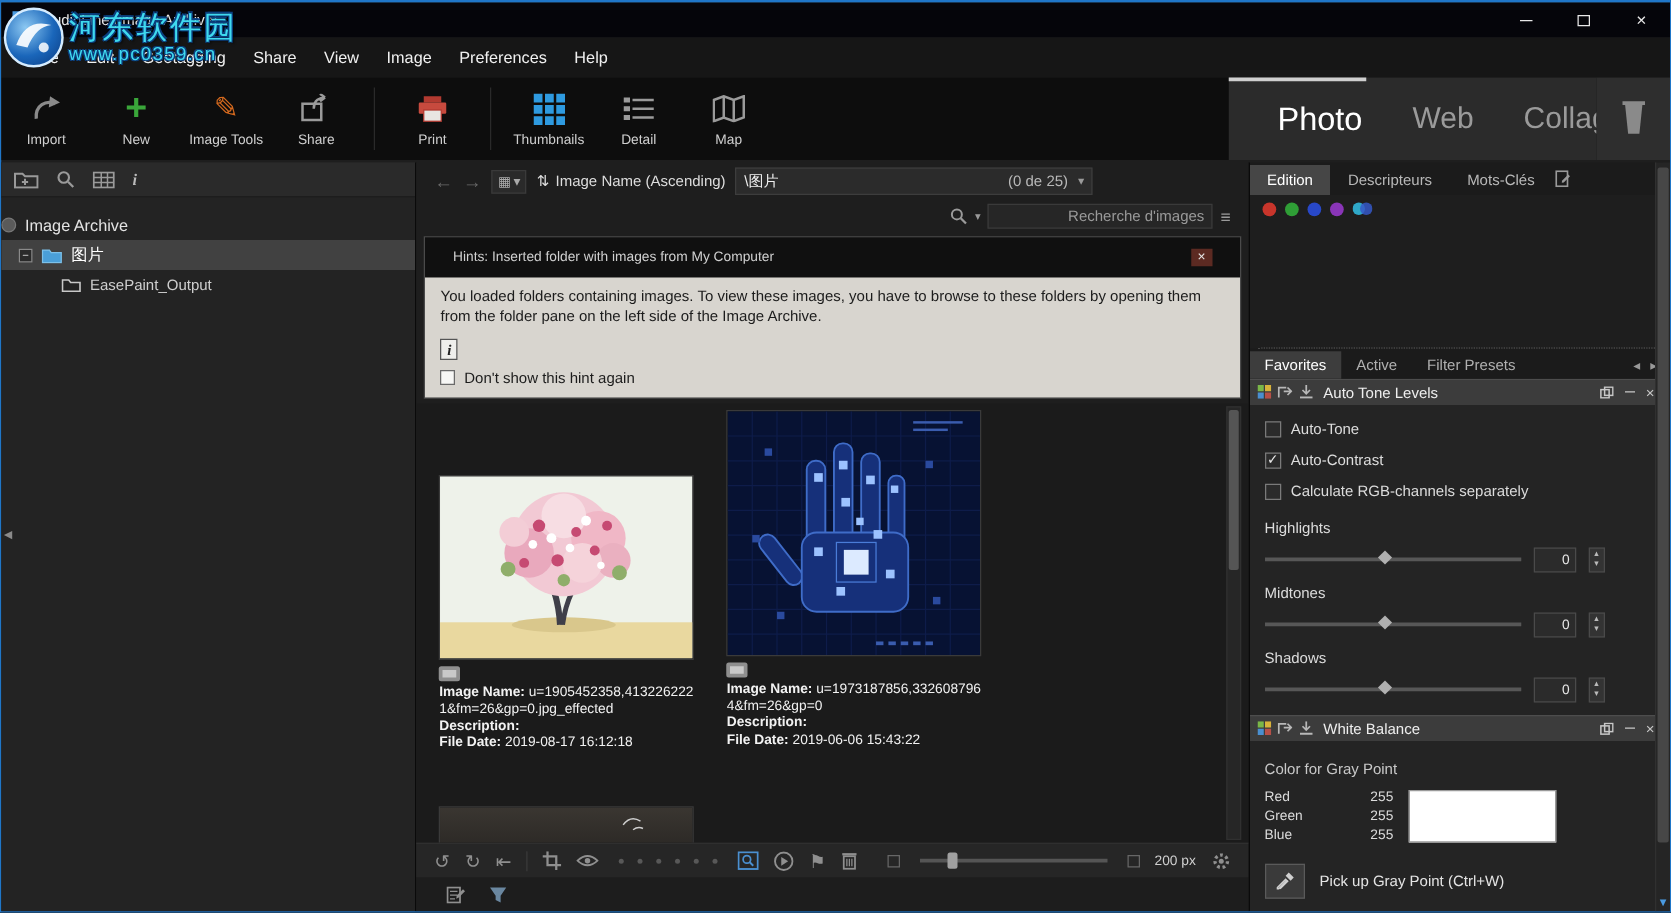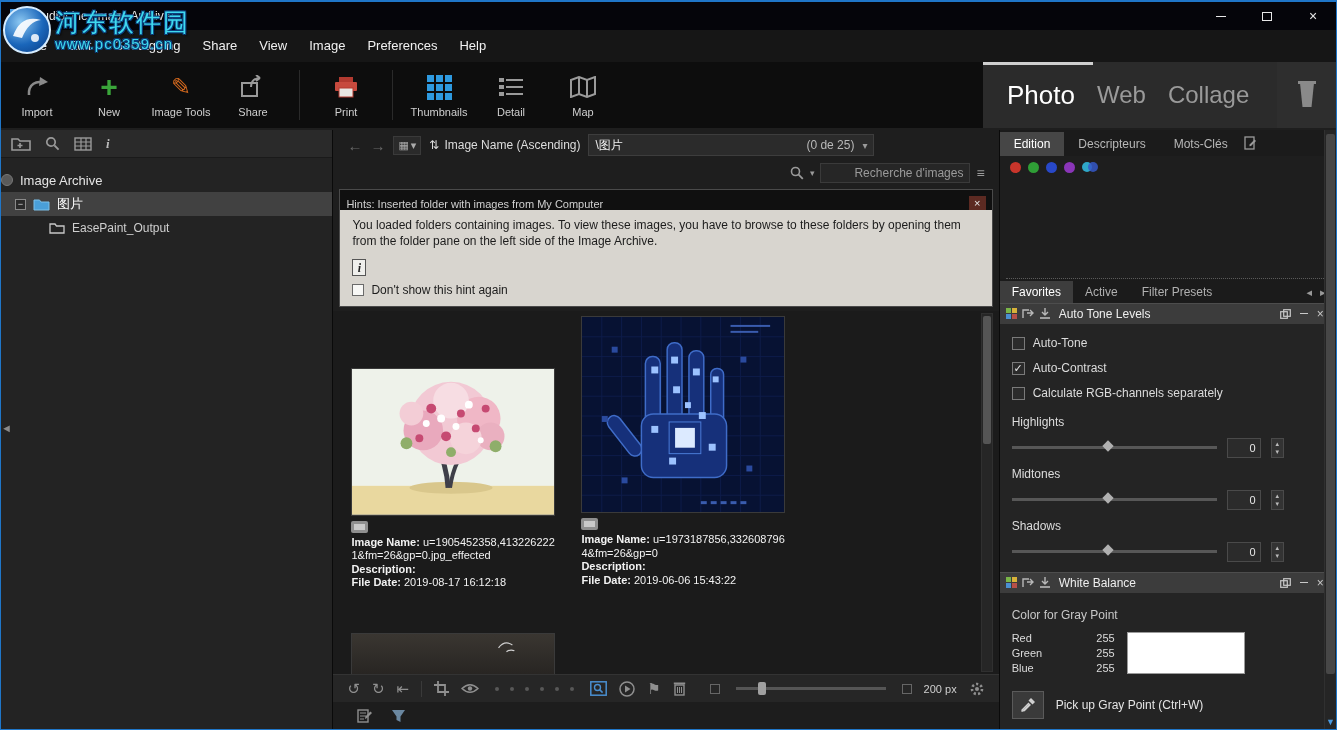--- a/index.html
+++ b/index.html
@@ -14,21 +14,21 @@
   .menubar{height:32px;background:#161616;display:flex;align-items:center;padding-left:14px}
   .menu-item{padding:0 11px;font-size:13px;color:#f0f0f0;line-height:32px}
   .toolbar{height:66px;background:#0d0d0d;display:flex;align-items:center;position:relative}
   .tb-item{width:72px;display:flex;flex-direction:column;align-items:center;gap:4px}
   .tb-icon{height:30px;display:flex;align-items:center;justify-content:center}
   .tb-label{font-size:11px;color:#cfcfcf;white-space:nowrap}
   .tb-sep{width:1px;height:50px;background:#2a2a2a;margin:0 10px}
   .glyph-icon{font-size:24px;line-height:1}
   .grid9{display:grid;grid-template-columns:repeat(3,7px);grid-template-rows:repeat(3,7px);gap:2px}
   .grid9 span{background:#2e9ae0}
-  .modes{position:absolute;right:59px;top:0;height:66px;width:294px;background:#2b2b2b;display:flex;align-items:center;gap:22px;padding-left:24px}
+  .modes{position:absolute;right:59px;top:0;height:66px;width:294px;background:#2b2b2b;display:flex;align-items:center;gap:40px;padding-left:39px}
   .modes::before{content:"";position:absolute;top:0;left:0;width:110px;height:3px;background:#cfcfcf}
   .mode{font-size:24px;color:#9a9a9a}
   .mode.active{color:#fff;font-size:26px}
   .trash-block{position:absolute;right:0;top:0;width:59px;height:66px;background:#2e2e2e;display:flex;align-items:center;justify-content:center}
   .main{position:absolute;top:128px;left:0;right:0;bottom:0;display:flex}
   
   .left-panel{width:337px;background:#232323;border-right:1px solid #0a0a0a;display:flex;flex-direction:column}
   .tabs-row{height:27px;background:#1b1b1b;display:flex;align-items:flex-end}
   .tab{padding:5px 14px;font-size:12px;color:#b8b8b8}
   .tab.active{background:#464646;color:#fff}
@@ -44,23 +44,23 @@
   .center{flex:1;display:flex;flex-direction:column;background:#1e1e1e;position:relative}
   .nav-row{height:30px;display:flex;align-items:center;gap:8px;padding-left:14px}
   .nav-arrow{color:#6a6a6a;font-size:15px}
   .grid-btn{display:flex;align-items:center;gap:2px;border:1px solid #3a3a3a;background:#2a2a2a;padding:2px 4px;color:#aaa;font-size:11px}
   .sort-ctl{display:flex;align-items:center;gap:5px;color:#ddd;font-size:12px}
   .combo{display:flex;align-items:center;width:286px;height:22px;background:#2b2b2b;border:1px solid #3d3d3d;padding:0 6px;font-size:12px}
   .combo .path{color:#f0f0f0}
   .combo .count{margin-left:auto;color:#b8b8b8}
   .combo .caret{margin-left:8px;color:#9a9a9a;font-size:10px}
   .search-row{height:26px;display:flex;align-items:center;justify-content:flex-end;gap:6px;padding-right:14px}
-  .search-field{width:150px;height:20px;background:#262626;border:1px solid #3a3a3a;display:flex;align-items:center;justify-content:flex-end;padding:0 6px;font-size:12px;color:#9a9a9a}
+  .search-field{width:180px;height:20px;background:#262626;border:1px solid #3a3a3a;display:flex;align-items:center;justify-content:flex-end;padding:0 6px;font-size:12px;color:#9a9a9a}
   .hint{margin:3px 6px 4px 6px;border:1px solid #4a4a4a}
-  .hint-header{height:20px;background:#101010;display:flex;align-items:flex-end;padding:0 6px;font-size:11px;color:#d0d0d0}
+  .hint-header{height:32px;background:#101010;display:flex;align-items:center;padding:0 22px;font-size:11px;color:#d0d0d0}
   .hint-close{margin-left:auto;width:17px;height:14px;background:#5c2a22;color:#e8e8e8;font-size:11px;line-height:14px;text-align:center}
   .hint-body{background:#d8d5cf;color:#1c1c1c;font-size:12px;padding:7px 12px 8px 12px;line-height:16px}
   .hint-body-text{max-width:620px}
   .info-box{display:inline-block;width:14px;height:17px;border:1px solid #555;background:#efefec;color:#222;font-family:"Liberation Serif",serif;font-style:italic;font-weight:bold;font-size:12px;text-align:center;line-height:16px;margin:10px 0 6px 0}
   .cb-row-hint{display:flex;align-items:center;gap:7px}
   .cb-box-hint{width:12px;height:12px;border:1px solid #6a6a6a;background:#f7f7f5}
   
   .thumb-area{flex:1;position:relative;background:#1b1b1b;overflow:hidden}
   .card{position:absolute;width:204px}
   .card-img{width:204px;border:1px solid #3a3a3a;display:block}

